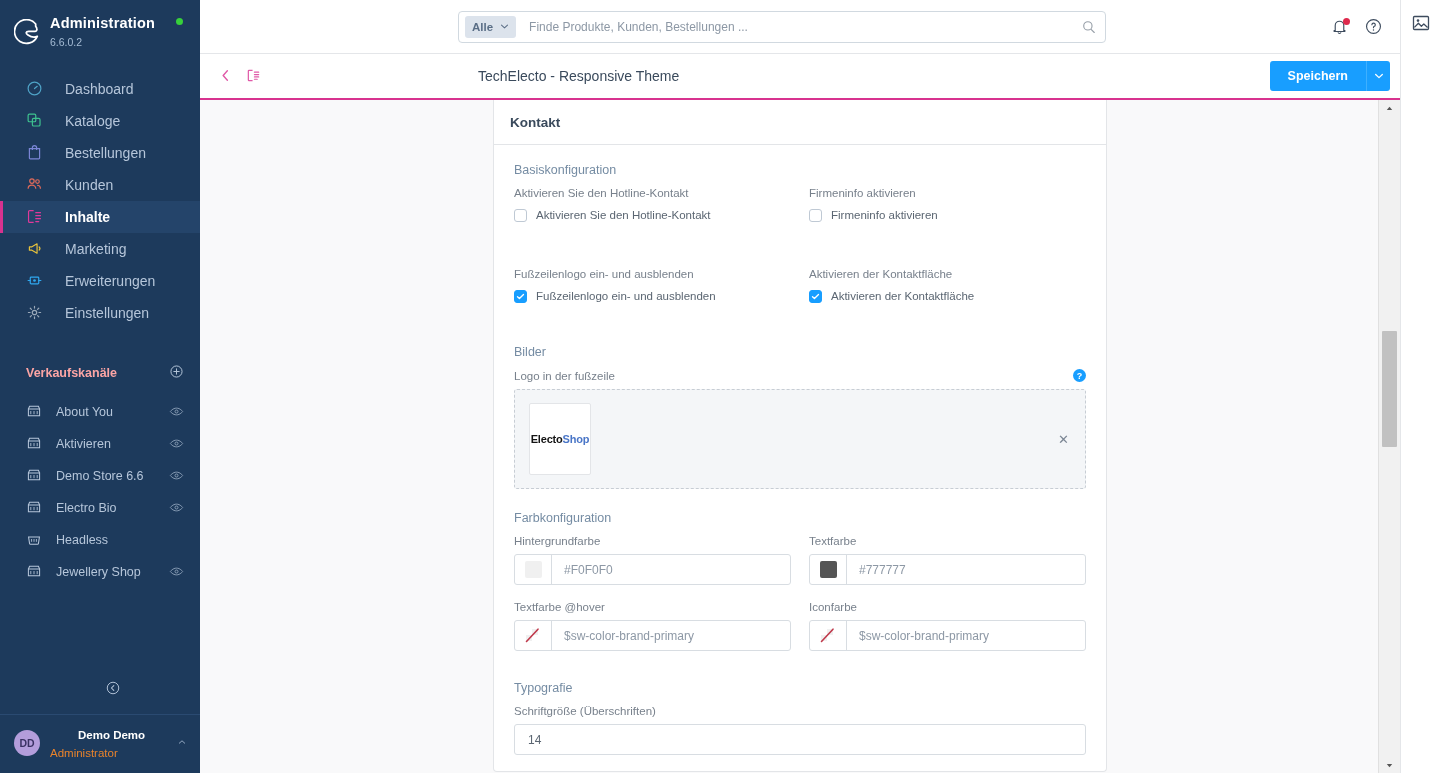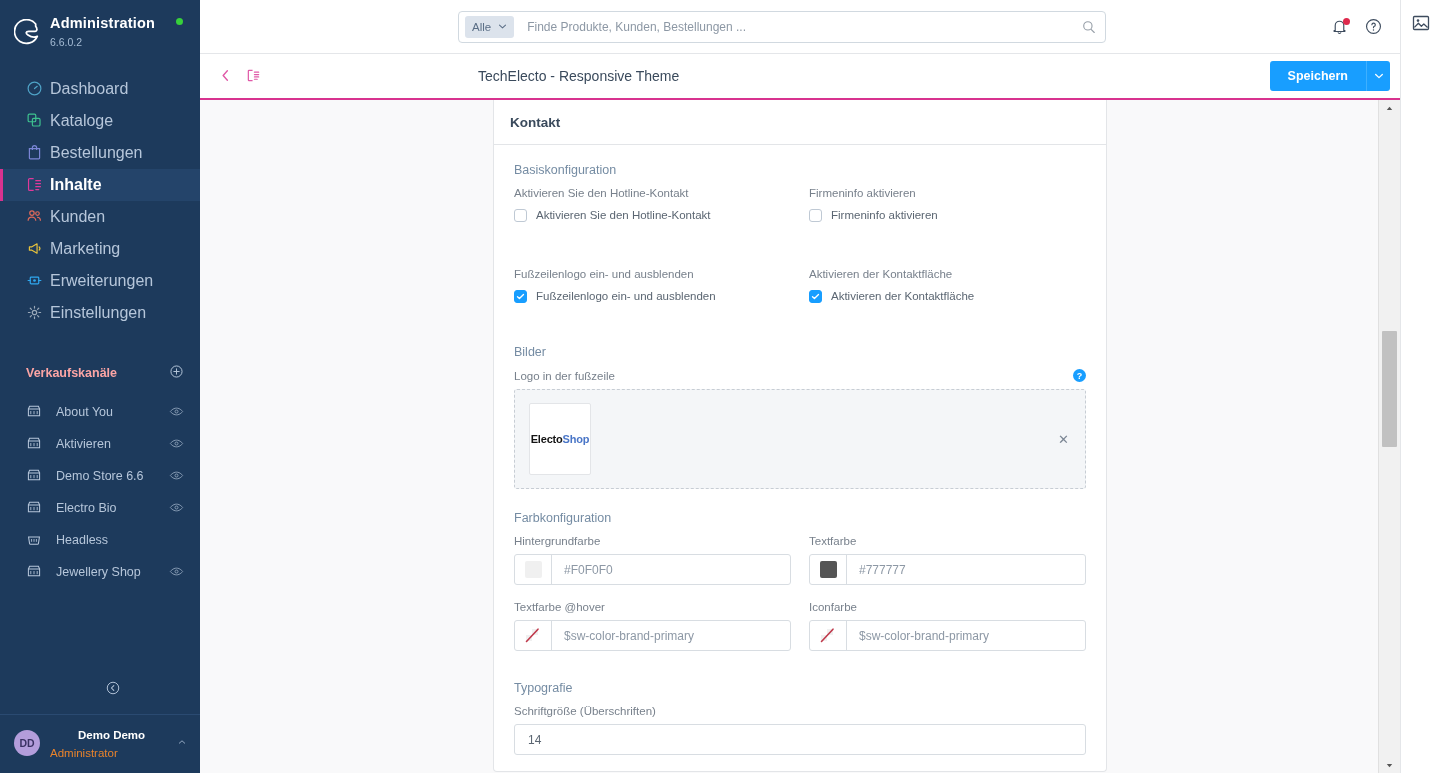--- a/index.html
+++ b/index.html
@@ -26,23 +26,23 @@
   .sb-brand-text { line-height: 1.15; }
   .sb-title { color: #fff; font-size: 14.5px; font-weight: bold; letter-spacing: .2px; }
   .sb-version { color: #a6bdd6; font-size: 10.5px; margin-top: 1px; }
   .sb-dot {
     position: absolute; right: 17px; top: 18px;
     width: 7px; height: 7px; border-radius: 50%; background: #37d03b;
   }
 
   .sb-nav { margin-top: 12px; }
   .sb-item {
-    display: flex; align-items: center; gap: 7px;
+    display: flex; align-items: center; gap: 22px;
     height: 32px; padding: 0 0 0 26px;
-    color: #b6c6da; font-size: 16px; cursor: pointer;
+    color: #b6c6da; font-size: 14px; cursor: pointer;
     position: relative;
   }
   .sb-item .ico { width: 17px; height: 17px; flex: 0 0 17px; display:flex; align-items:center; justify-content:center;}
   .sb-item.active { background: #24446a; color: #fff; font-weight: bold; }
   .sb-item.active::before {
     content:""; position: absolute; left:0; top:0; bottom:0; width: 3px; background:#d8328f;
   }
 
   .sb-section {
     margin-top: 30px; padding: 0 16px 0 26px;
@@ -83,21 +83,21 @@
     height: 54px; background: #fff; display: flex; align-items: center;
     border-bottom: 1px solid #e4e6e9; position: relative;
   }
   .searchwrap {
     width: 648px; margin: 0 auto; height: 32px;
     border: 1px solid #d1d9e0; border-radius: 4px; background: #fff;
     display: flex; align-items: center; padding: 0 8px 0 6px;
     position: relative; left: -18px;
   }
   .search-scope {
-    background: #dce3ec; color: #5a6e86; font-size: 11.5px; font-weight: normal;
+    background: #dce3ec; color: #5a6e86; font-size: 11.5px; font-weight: bold;
     border-radius: 3px; height: 22px; padding: 0 7px;
     display: flex; align-items: center; gap: 7px; cursor: pointer;
   }
   .search-input {
     flex: 1; border: 0; outline: 0; font-size: 12px; color: #4a5562;
     padding-left: 13px; font-family: inherit; background: transparent;
   }
   .search-input::placeholder { color: #8d98a5; }
   .search-go { width: 16px; height: 16px; cursor: pointer; opacity:.7;}
 
@@ -267,40 +267,40 @@
       <div class="sb-item">
         <span class="ico">
           <svg viewBox="0 0 20 20" width="17" height="17">
               <path d="M4 5.5h12v11a1 1 0 0 1-1 1H5a1 1 0 0 1-1-1z" fill="none" stroke="#7b86d6" stroke-width="1.4"></path>
               <path d="M7.5 7V4.5a2.5 2.5 0 0 1 5 0V7" fill="none" stroke="#7b86d6" stroke-width="1.4"></path>
             </svg>
         </span>
         <span>Bestellungen</span>
       </div>
 
-      <div class="sb-item active">
-        <span class="ico">
-          <svg viewBox="0 0 20 20" width="17" height="17">
-              <path d="M9 3H4.5A1.5 1.5 0 0 0 3 4.5v11A1.5 1.5 0 0 0 4.5 17H9" fill="none" stroke="#e0399a" stroke-width="1.4"></path>
-              <path d="M11.5 5.5H17M11.5 9H17M11.5 12.5H17M11.5 16H15" stroke="#e0399a" stroke-width="1.4" stroke-linecap="round"></path>
-            </svg>
-        </span>
-        <span>Inhalte</span>
-      </div>
-
       <div class="sb-item">
         <span class="ico">
           <svg viewBox="0 0 20 20" width="17" height="17">
               <circle cx="7" cy="6" r="2.6" fill="none" stroke="#e06a5a" stroke-width="1.4"></circle>
               <circle cx="13.5" cy="6.5" r="2.1" fill="none" stroke="#e06a5a" stroke-width="1.4"></circle>
               <path d="M2.5 15c0-2.6 2-4.2 4.5-4.2s4.5 1.6 4.5 4.2" fill="none" stroke="#e06a5a" stroke-width="1.4"></path>
               <path d="M13 10.9c2.2.1 4 1.6 4 4.1" fill="none" stroke="#e06a5a" stroke-width="1.4"></path>
             </svg>
         </span>
         <span>Kunden</span>
+      </div>
+
+      <div class="sb-item active">
+        <span class="ico">
+          <svg viewBox="0 0 20 20" width="17" height="17">
+              <path d="M9 3H4.5A1.5 1.5 0 0 0 3 4.5v11A1.5 1.5 0 0 0 4.5 17H9" fill="none" stroke="#e0399a" stroke-width="1.4"></path>
+              <path d="M11.5 5.5H17M11.5 9H17M11.5 12.5H17M11.5 16H15" stroke="#e0399a" stroke-width="1.4" stroke-linecap="round"></path>
+            </svg>
+        </span>
+        <span>Inhalte</span>
       </div>
 
       <div class="sb-item">
         <span class="ico">
           <svg viewBox="0 0 20 20" width="17" height="17">
               <path d="M4 8v4h3l6 3.5V4.5L7 8z" fill="none" stroke="#e8c33c" stroke-width="1.4" stroke-linejoin="round"></path>
               <path d="M15.5 8.2c.9.9.9 2.7 0 3.6" fill="none" stroke="#e8c33c" stroke-width="1.4" stroke-linecap="round"></path>
             </svg>
         </span>
         <span>Marketing</span>

